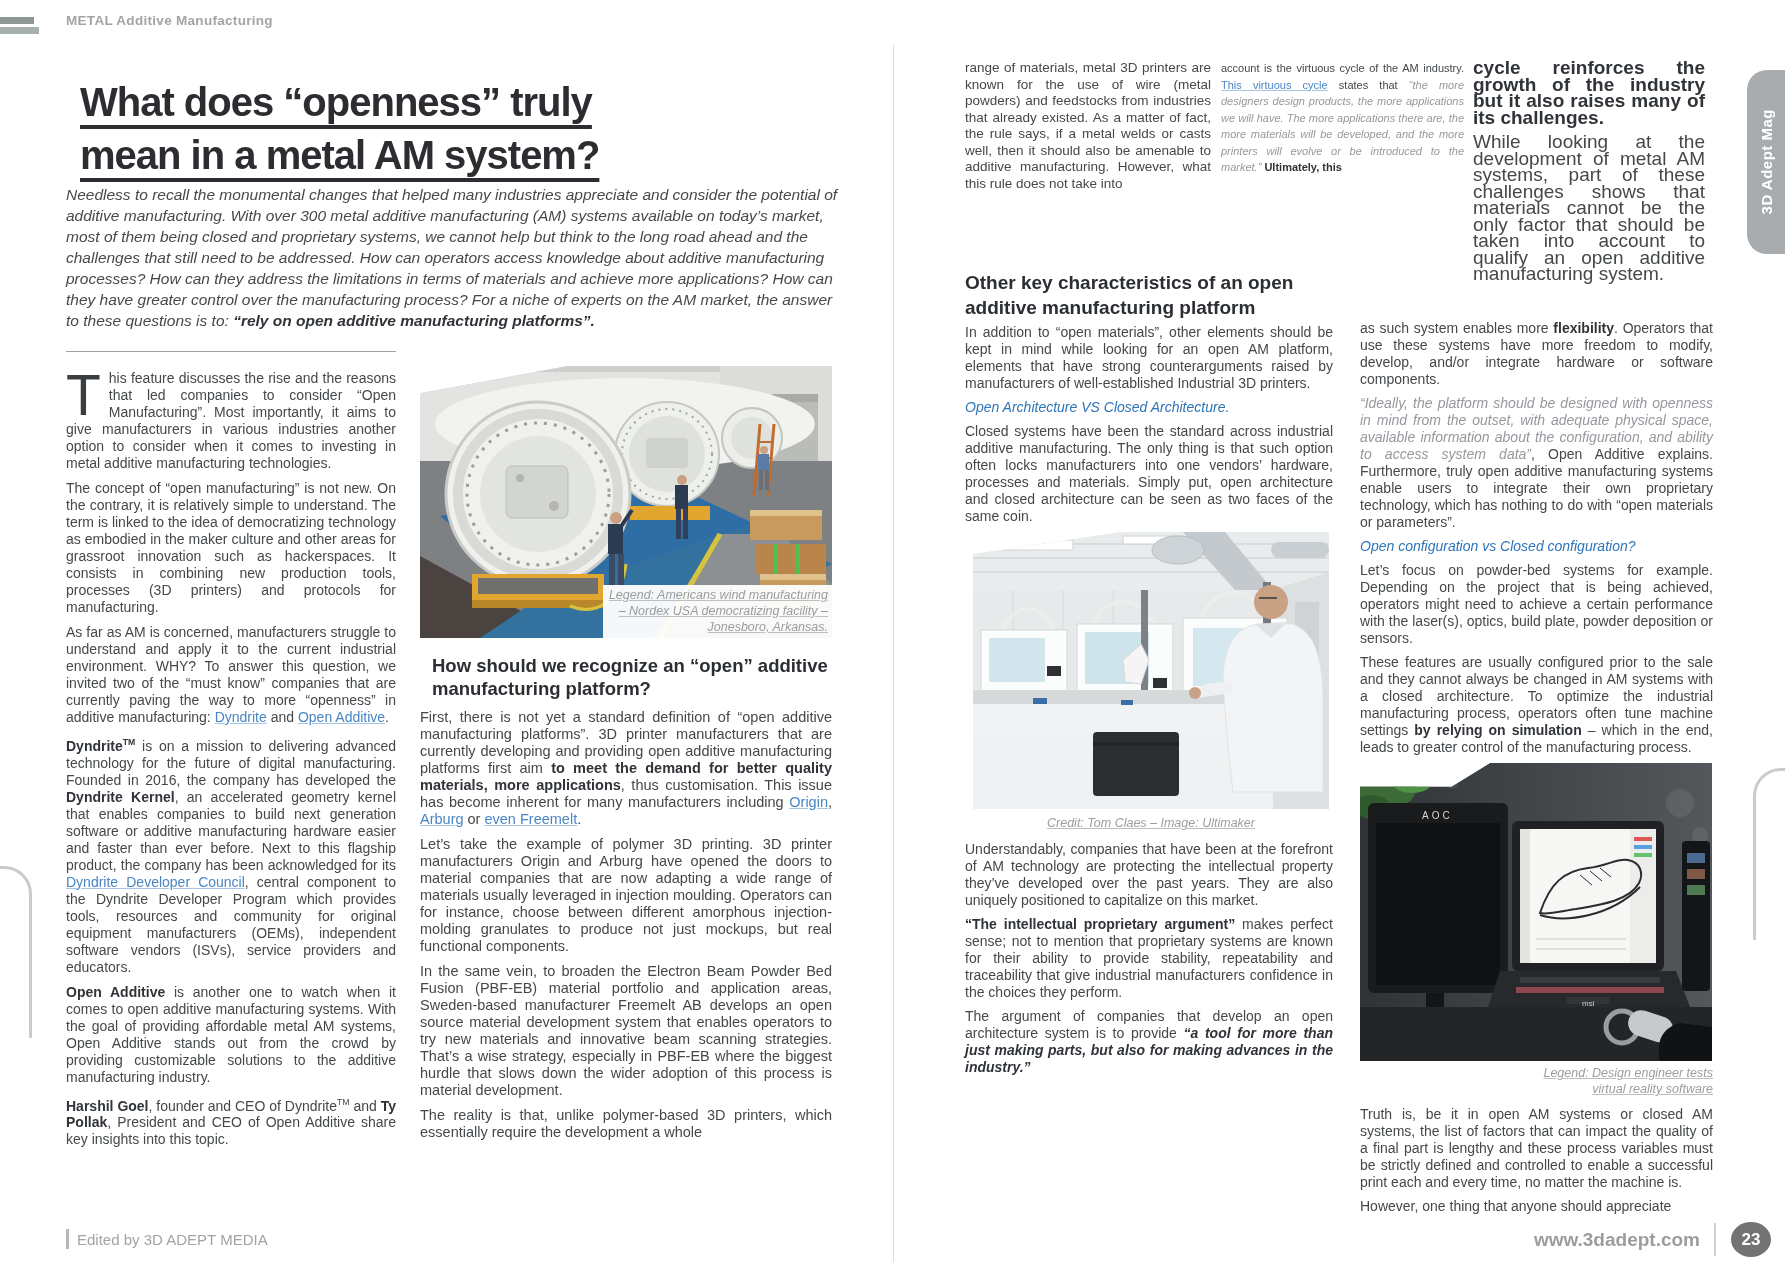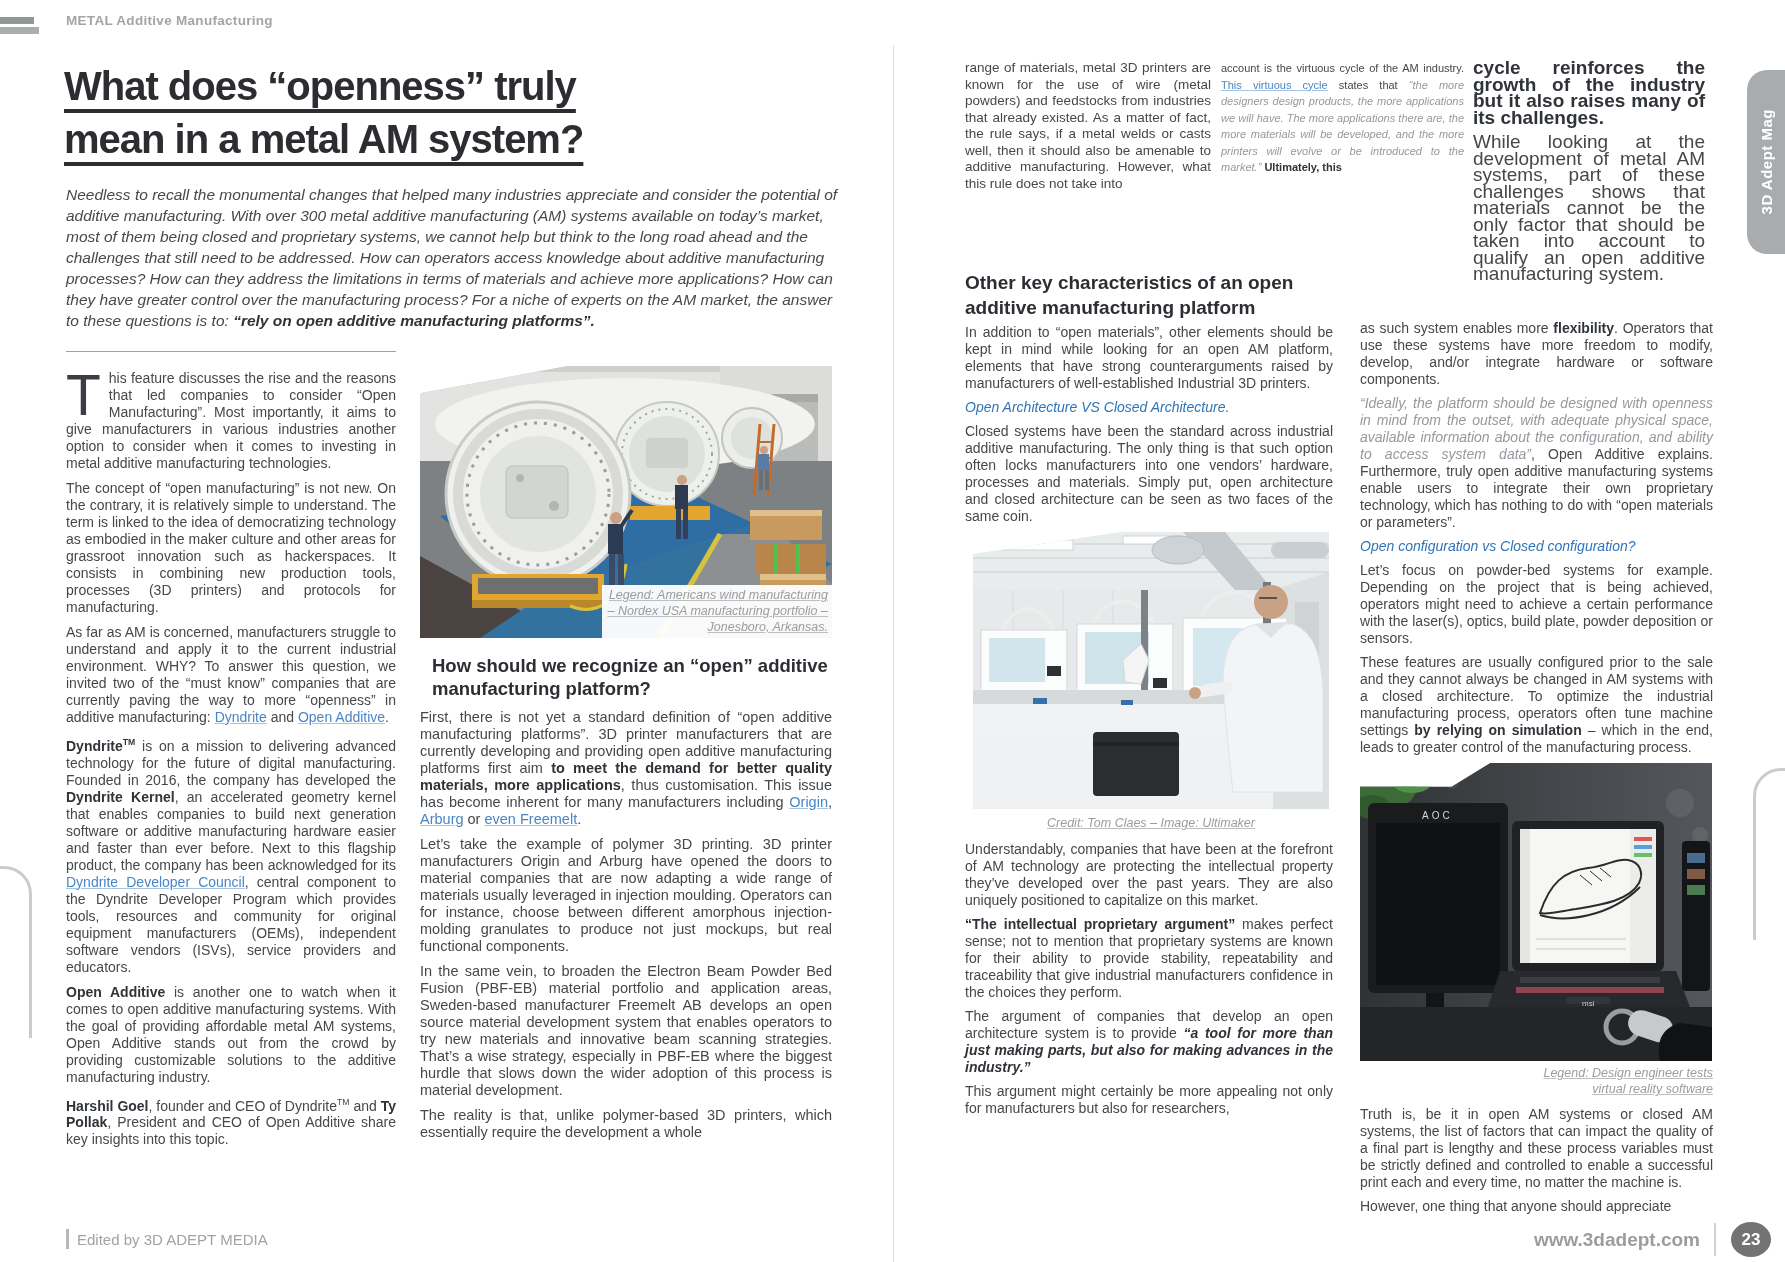--- a/index.html
+++ b/index.html
@@ -6,21 +6,21 @@
   .canvas{position:relative;width:1785px;height:1262px;background:#ffffff;overflow:hidden;
           font-family:"Liberation Sans","DejaVu Sans",sans-serif;color:#44484b;}
 
   
   .logo-bar1{position:absolute;left:0;top:17px;width:34px;height:7px;background:#8f9897;}
   .logo-bar2{position:absolute;left:0;top:27px;width:39px;height:7px;background:#a8b0ae;}
   .section-label{position:absolute;left:66px;top:13px;font-size:13.5px;font-weight:bold;
                  color:#a3a5a5;letter-spacing:.3px;}
 
   
-  .title{position:absolute;left:64px;top:60px;width:600px;margin:0;color:#2b2d31;
+  .title{position:absolute;left:64px;top:60px;width:600px;margin:16px;color:#2b2d31;
          font-size:40px;line-height:53px;font-weight:800;letter-spacing:-1px;}
   .title-line{text-decoration:underline;text-decoration-thickness:3.5px;text-underline-offset:9px;}
   .intro{position:absolute;left:66px;top:184px;width:772px;font-size:15.5px;line-height:21px;
          font-style:italic;color:#46494c;text-align:left;}
   .hr1{position:absolute;left:66px;top:351px;width:330px;height:1px;background:#9fa1a3;}
 
   
   .col{position:absolute;}
   .para{margin:0 0 8px 0;text-align:justify;}
   .col1{left:66px;top:370px;width:330px;font-size:14px;line-height:17px;}
@@ -160,21 +160,21 @@
           <rect x="263" y="143" width="5" height="30" fill="#33405a"></rect>
         <line x1="340" y1="58" x2="334" y2="130" stroke="#c36b2d" stroke-width="3"></line>
         <line x1="354" y1="58" x2="348" y2="130" stroke="#c36b2d" stroke-width="3"></line>
         <line x1="338" y1="76" x2="352" y2="76" stroke="#c36b2d" stroke-width="2"></line>
         <line x1="337" y1="92" x2="351" y2="92" stroke="#c36b2d" stroke-width="2"></line>
         <circle cx="344" cy="84" r="4" fill="#caa184"></circle>
         <rect x="338" y="88" width="11" height="16" fill="#5a7ba6"></rect>
         <rect x="339" y="104" width="4" height="20" fill="#6a6f75"></rect>
           <rect x="345" y="104" width="4" height="20" fill="#6a6f75"></rect>
       </svg>
-      <figcaption class="caption caption-overlay"><span>Legend: Americans wind manufacturing</span><br><span>– Nordex USA manufacturing portfolio –</span><br><span>Jonesboro, Arkansas.</span></figcaption>
+      <figcaption class="caption caption-overlay"><span>Legend: Americans wind manufacturing</span><br><span>– Nordex USA democratizing facility –</span><br><span>Jonesboro, Arkansas.</span></figcaption>
     </figure>
 
     <h2 class="h2">How should we recognize an “open” additive manufacturing platform?</h2>
     <div>
         <p class="para"><span>First, there is not yet a standard definition of “open additive manufacturing platforms”. 3D printer manufacturers that are currently developing and providing open additive manufacturing platforms first aim </span><span class="b">to meet the demand for better quality materials, more applications</span><span>, thus customisation. This issue has become inherent for many manufacturers including </span><a href="#" class="inline-link">Origin</a><span>, </span><a href="#" class="inline-link">Arburg</a><span> or </span><a href="#" class="inline-link">even Freemelt</a><span>.</span></p>
         <p class="para"><span>Let’s take the example of polymer 3D printing. 3D printer manufacturers Origin and Arburg have opened the doors to material companies that are now adapting a wide range of materials usually leveraged in injection moulding. Operators can for instance, choose between different amorphous injection-molding granulates to produce not just mockups, but real functional components.</span></p>
         <p class="para"><span>In the same vein, to broaden the Electron Beam Powder Bed Fusion (PBF-EB) material portfolio and application areas, Sweden-based manufacturer Freemelt AB develops an open source material development system that enables operators to try new materials and innovative beam scanning strategies. That’s a wise strategy, especially in PBF-EB where the biggest hurdle that slows down the wider adoption of this process is material development.</span></p>
         <p class="para"><span>The reality is that, unlike polymer-based 3D printers, which essentially require the development a whole</span></p>
       </div>
   </div>
@@ -246,21 +246,20 @@
         <polygon points="282,92 298,106 314,90" fill="#dfe2e4"></polygon>
         <path d="M258,150 C240,150 230,152 224,156 L224,166 C240,164 252,162 260,160 Z" fill="#eef0f1"></path>
         <circle cx="222" cy="161" r="6" fill="#c9a286"></circle>
       </svg>
     </figure>
     <figcaption class="caption caption-center"><span>Credit: Tom Claes – Image: Ultimaker</span></figcaption>
     <div>
         <p class="para"><span>Understandably, companies that have been at the forefront of AM technology are protecting the intellectual property they’ve developed over the past years. They are also uniquely positioned to capitalize on this market.</span></p>
         <p class="para"><span class="b">“The intellectual proprietary argument”</span><span> makes perfect sense; not to mention that proprietary systems are known for their ability to provide stability, repeatability and traceability that give industrial manufacturers confidence in the choices they perform.</span></p>
         <p class="para"><span>The argument of companies that develop an open architecture system is to provide </span><span class="bi">“a tool for more than just making parts, but also for making advances in the industry.”</span></p>
-        <p class="para"><span>This argument might certainly be more appealing not only for manufacturers but also for researchers,</span></p>
       </div>
   </div>
 
   <div class="col colR">
     <div>
         <p class="para"><span>as such system enables more </span><span class="b">flexibility</span><span>. Operators that use these systems have more freedom to modify, develop, and/or integrate hardware or software components.</span></p>
         <p class="para"><span class="q">“Ideally, the platform should be designed with openness in mind from the outset, with adequate physical space, available information about the configuration, and ability to access system data”</span><span>, Open Additive explains. Furthermore, truly open additive manufacturing systems enable users to integrate their own proprietary technology, which has nothing to do with “open materials or parameters”.</span></p>
         <p class="para subhead"><span>Open configuration vs Closed configuration?</span></p>
         <p class="para"><span>Let’s focus on powder-bed systems for example. Depending on the project that is being achieved, operators might need to achieve a certain performance with the laser(s), optics, build plate, powder deposition or sensors.</span></p>
         <p class="para"><span>These features are usually configured prior to the sale and they cannot always be changed in AM systems with a closed architecture. To optimize the industrial manufacturing process, operators often tune machine settings </span><span class="b">by relying on simulation</span><span> – which in the end, leads to greater control of the manufacturing process.</span></p>

